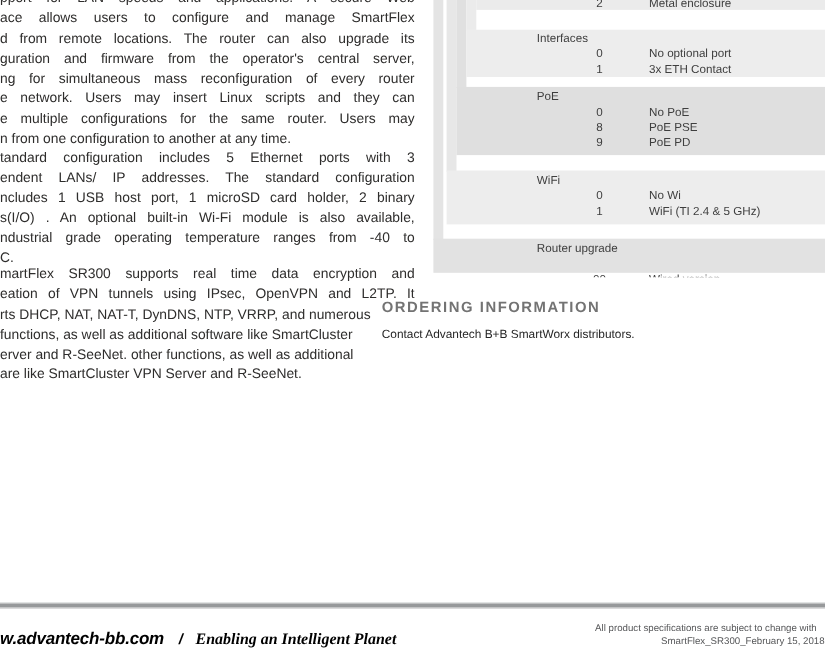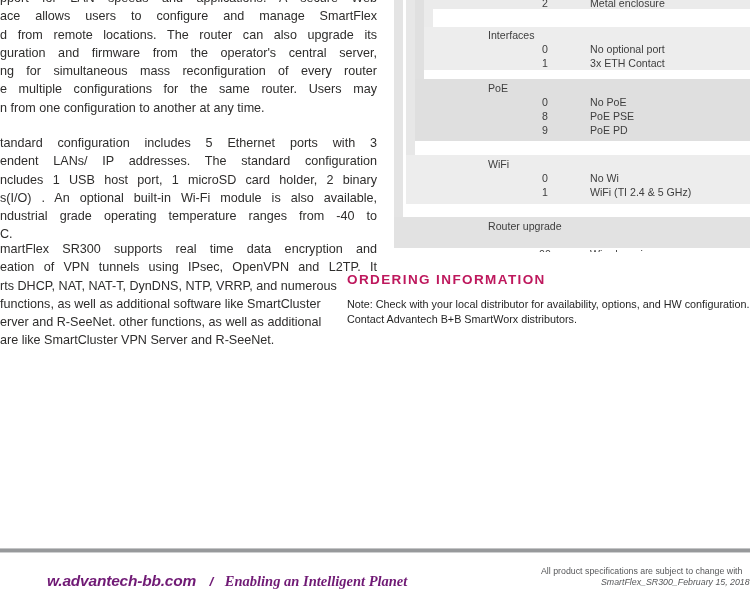--- a/index.html
+++ b/index.html
@@ -28,47 +28,48 @@
   .blk-wifi{left:13px;top:155px;height:49px;background:#ededed;}
   .blk-router{left:1px;top:217px;height:31px;background:#e2e2e2;}
   .o-header{position:absolute;left:95px;width:110px;height:14px;line-height:14px;text-align:left;}
   .o-rows{position:absolute;left:0;right:0;}
   .orow{position:relative;height:14px;line-height:14px;}
   .cell-code{position:absolute;left:127px;width:50px;text-align:center;}
   .cell-desc{position:absolute;left:197px;white-space:nowrap;}
 
   
   .ordering-heading{position:absolute;left:347px;top:272px;font-size:13.5px;font-weight:bold;
-                    letter-spacing:1.4px;color:#be185d;white-space:nowrap;text-align:right;}
+                    letter-spacing:1.4px;color:#737373;white-space:nowrap;text-align:right;}
   .note{position:absolute;left:347px;top:297px;color:#262626;font-size:10.8px;}
   .note-line{height:15px;line-height:15px;white-space:nowrap;}
 
   
   .footer-rule{position:absolute;left:0;top:548px;width:750px;height:3px;background:#97999b;
                border-bottom:1px solid #cfd0d1;border-top:1px solid #c4c5c6;}
-  .footer-left{position:absolute;left:0;top:572px;white-space:nowrap;color:#701a75;padding-left:47px;}
+  .footer-left{position:absolute;left:0;top:572px;white-space:nowrap;color:#000000;}
   .site{font-size:15.5px;font-weight:bold;font-style:italic;letter-spacing:-0.2px;}
   .sep{font-size:13.5px;font-weight:bold;font-style:italic;margin:0 7px 0 9px;}
   .tagline{font-family:"Liberation Serif",serif;font-size:14.5px;font-weight:bold;font-style:italic;}
   .disc1,.disc2{position:absolute;white-space:nowrap;color:#565759;font-size:8.8px;}
   .disc1{left:541px;top:566px;}
-  .disc2{left:601px;top:577px;font-style:italic;}
+  .disc2{left:601px;top:577px;}
 </style>
 </head>
 <body>
 
 <div class="page">
 
   <div class="body-text">
     <div class="para" style="top:-11px">
         <div class="line jl">pport for LAN speeds and applications. A secure Web</div>
         <div class="line jl">ace allows users to configure and manage SmartFlex</div>
         <div class="line jl">d from remote locations. The router can also upgrade its</div>
         <div class="line jl">guration and firmware from the operator's central server,</div>
         <div class="line jl">ng for simultaneous mass reconfiguration of every router</div>
+        <div class="line jl">e network. Users may insert Linux scripts and they can</div>
         <div class="line jl">e multiple configurations for the same router. Users may</div>
         <div class="line">n from one configuration to another at any time.</div>
       </div>
     <div class="para" style="top:134px">
         <div class="line jl">tandard configuration includes 5 Ethernet ports with 3</div>
         <div class="line jl">endent LANs/ IP addresses. The standard configuration</div>
         <div class="line jl">ncludes 1 USB host port, 1 microSD card holder, 2 binary</div>
         <div class="line jl">s(I/O) . An optional built-in Wi-Fi module is also available,</div>
         <div class="line jl">ndustrial grade operating temperature ranges from -40 to</div>
         <div class="line">C.</div>
@@ -146,21 +147,20 @@
     <div class="o-rows" style="top:247px">
         <div class="orow">
           <span class="cell-code">00</span>
           <span class="cell-desc">Wired version</span>
         </div>
       </div>
   </div>
 
   <div class="ordering-heading">ORDERING INFORMATION</div>
   <div class="note">
-      <div class="note-line">Note: Check with your local distributor for availability, options, and HW configuration.</div>
       <div class="note-line">Contact Advantech B+B SmartWorx distributors.</div>
     </div>
 
   <div class="footer-rule"></div>
   <div class="footer-left">
     <span class="site">w.advantech-bb.com</span>
     <span class="sep">/</span>
     <span class="tagline">Enabling an Intelligent Planet</span>
   </div>
   <div class="disc1">All product specifications are subject to change with</div>

